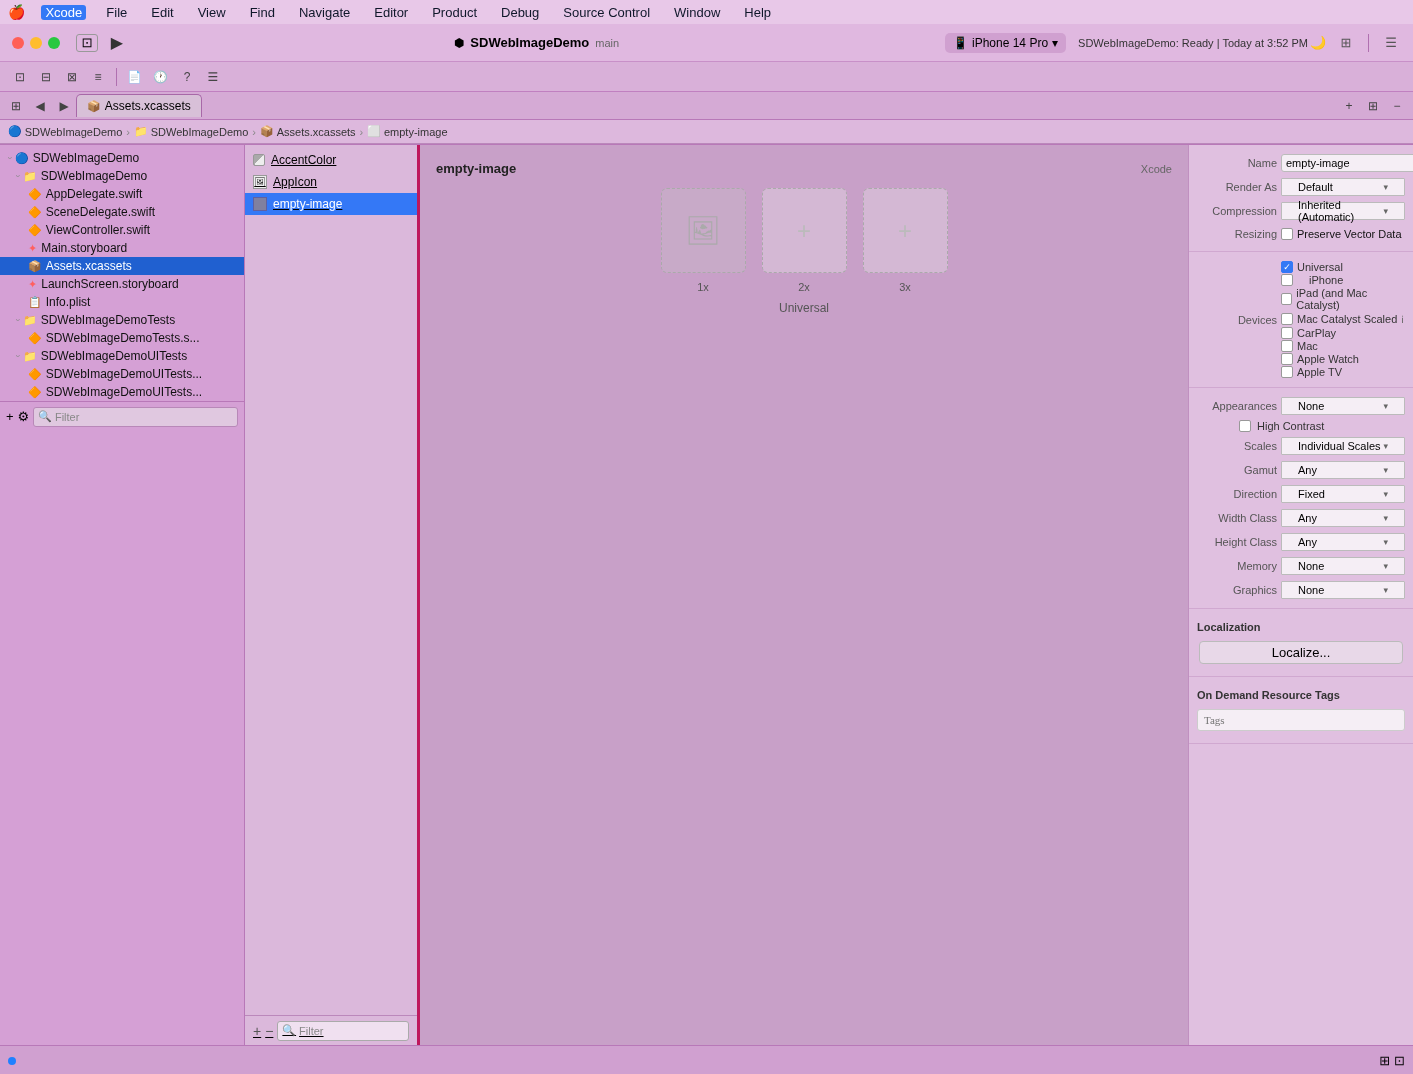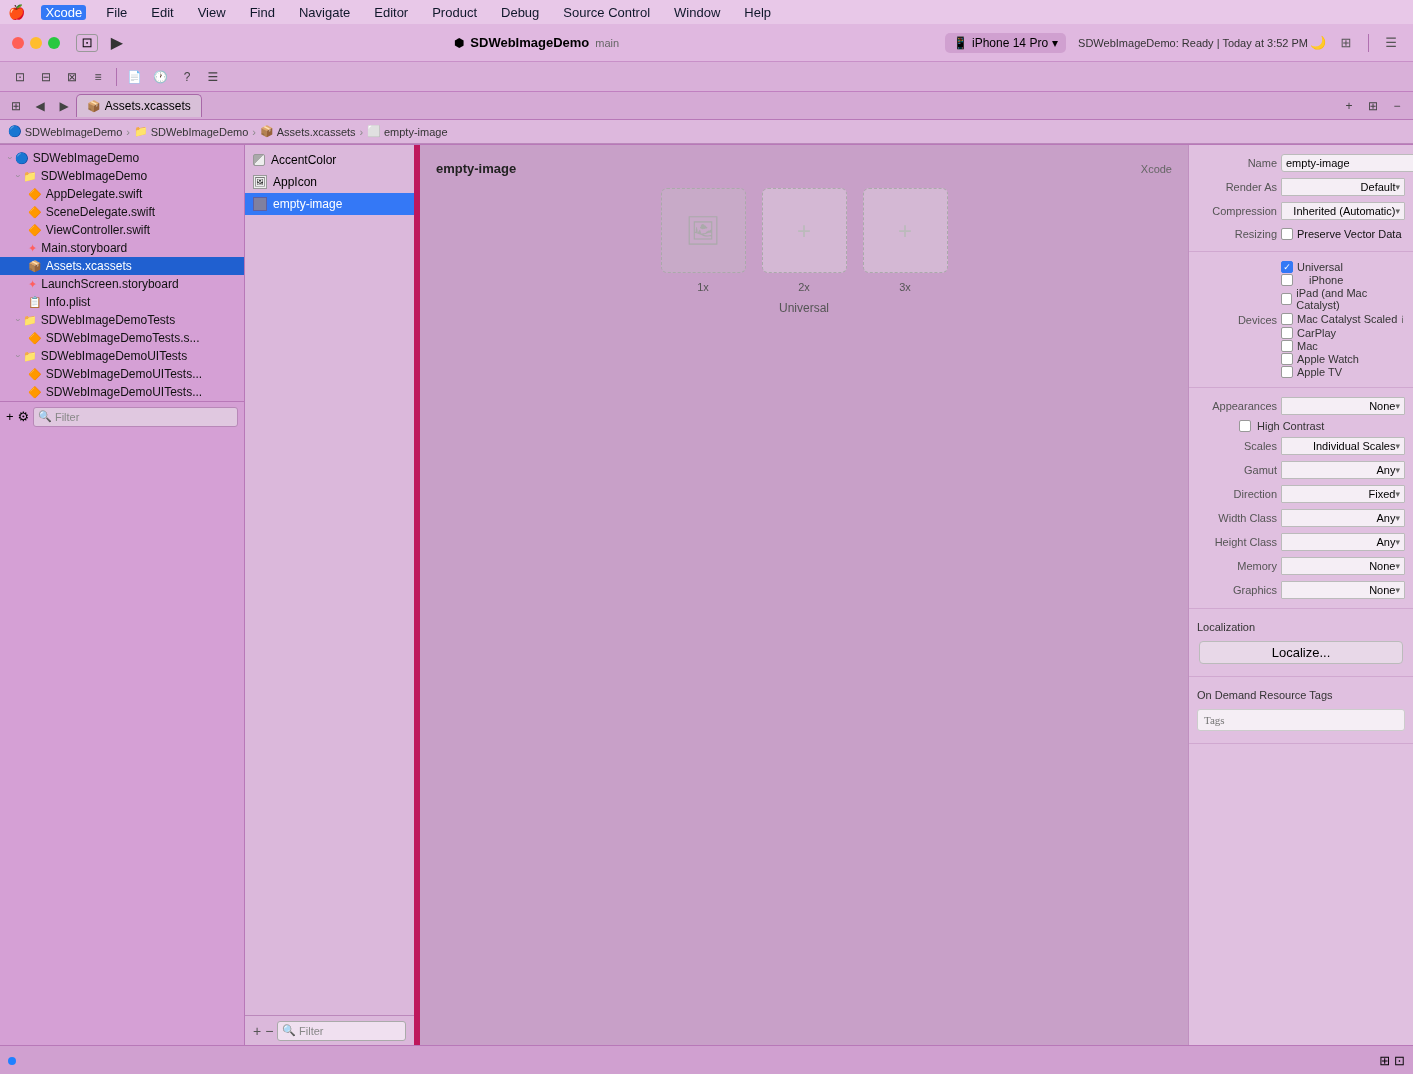--- a/index.html
+++ b/index.html
@@ -53,21 +53,21 @@
     .sidebar-item { display: flex; align-items: center; gap: 4px; padding: 2px 8px; cursor: pointer; font-size: 12px; color: #111; user-select: none; }
     .sidebar-item.selected { background: #2060d0; color: white; }
     .sidebar-item.selected .sidebar-icon { color: white; }
     .sidebar-indent-1 { padding-left: 16px; }
     .sidebar-indent-2 { padding-left: 28px; }
     .sidebar-icon { font-size: 11px; color: #555; }
     .sidebar-arrow { font-size: 9px; color: #888; }
     .sidebar-arrow.open { transform: rotate(90deg); display: inline-block; }
 
     
-    .asset-panel { width: 175px; min-width: 175px; background: #dbb8db; border-right: 6px solid #be185d; display: flex; flex-direction: column; }
+    .asset-panel { width: 175px; min-width: 175px; background: #dbb8db; border-right: 3px solid #be185d; display: flex; flex-direction: column; text-decoration: underline; }
     .asset-list { flex: 1; overflow-y: auto; padding: 4px 0; }
     .asset-item { display: flex; align-items: center; gap: 6px; padding: 4px 8px; cursor: pointer; font-size: 12px; }
     .asset-item.selected { background: #3478f6; color: white; }
     .asset-color-dot { width: 12px; height: 12px; border-radius: 2px; border: 1px solid #999; }
     .asset-item-icon { width: 14px; height: 14px; border: 1px solid #999; background: #eee; font-size: 9px; display: flex; align-items: center; justify-content: center; }
     .asset-footer { height: 30px; border-top: 1px solid #bb88bb; display: flex; align-items: center; padding: 0 8px; gap: 4px; }
     .asset-footer-btn { background: none; border: none; cursor: pointer; font-size: 14px; color: #555; }
     .asset-search { flex: 1; height: 20px; border: 1px solid #aaa; border-radius: 3px; background: #f0e0f0; font-size: 11px; padding: 0 4px; display: flex; align-items: center; gap: 3px; color: #888; }
 
     
@@ -84,28 +84,28 @@
     .plus-icon { font-size: 24px; color: #bbb; }
     .universal-label { font-size: 12px; color: #555; margin-top: 8px; }
 
     
     .inspector { width: 225px; min-width: 225px; background: #e0c0e0; border-left: 1px solid #c090c0; overflow-y: auto; padding: 0; }
     .inspector-header { font-size: 13px; font-weight: 600; padding: 8px 12px 6px 12px; border-bottom: 1px solid #c090c0; }
     .inspector-section { padding: 6px 0; border-bottom: 1px solid #d0a8d0; }
     .inspector-row { display: flex; align-items: center; padding: 3px 8px; gap: 4px; min-height: 22px; }
     .inspector-label { font-size: 11px; color: #555; text-align: right; min-width: 80px; flex-shrink: 0; }
     .inspector-value { font-size: 11px; color: #111; flex: 1; }
-    .inspector-select { display: flex; align-items: center; height: 18px; background: #f5eef5; border: 1px solid #bbb; border-radius: 1px; font-size: 11px; padding: 0 4px; flex: 1; cursor: pointer; justify-content: flex-end; }
+    .inspector-select { display: flex; align-items: center; height: 18px; background: #f5eef5; border: 1px solid #bbb; border-radius: 1px; font-size: 11px; padding: 0 16px; flex: 1; cursor: pointer; justify-content: space-between; }
     .inspector-select-arrow { font-size: 9px; color: #666; }
     .inspector-input { flex: 1; height: 18px; background: #f5eef5; border: 1px solid #bbb; border-radius: 3px; font-size: 11px; padding: 0 4px; }
     .inspector-checkbox-row { display: flex; align-items: center; gap: 6px; padding: 2px 8px 2px 50px; }
     .inspector-checkbox { width: 12px; height: 12px; border: 1px solid #999; background: white; border-radius: 2px; display: flex; align-items: center; justify-content: center; cursor: pointer; }
     .inspector-checkbox.checked { background: #3478f6; border-color: #3478f6; color: white; font-size: 9px; }
     .inspector-checkbox-label { font-size: 11px; color: #333; }
-    .inspector-section-title { font-size: 11px; font-weight: 400; color: #333; padding: 6px 8px 2px 8px; }
+    .inspector-section-title { font-size: 11px; font-weight: 700; color: #333; padding: 6px 8px 2px 8px; }
     .localize-btn { margin: 6px auto; display: block; font-size: 13px; background: #e8d8e8; border: 1px solid #bbb; border-radius: 4px; padding: 3px 20px; cursor: pointer; width: calc(100% - 20px); }
     .tags-input { margin: 6px 8px; height: 22px; background: #f5eef5; border: 1px solid #ccc; border-radius: 3px; font-size: 11px; padding: 0 6px; width: calc(100% - 16px); color: #aaa; font-family: Liberation Serif, serif; }
 
     
     .bottombar { height: 30px; background: #d0a0d0; border-top: 1px solid #b878b8; display: flex; align-items: center; padding: 0 8px; gap: 8px; }
     .status-dot { width: 8px; height: 8px; border-radius: 50%; background: #2080ff; }
   </style>
 </head>
 <body>
 

